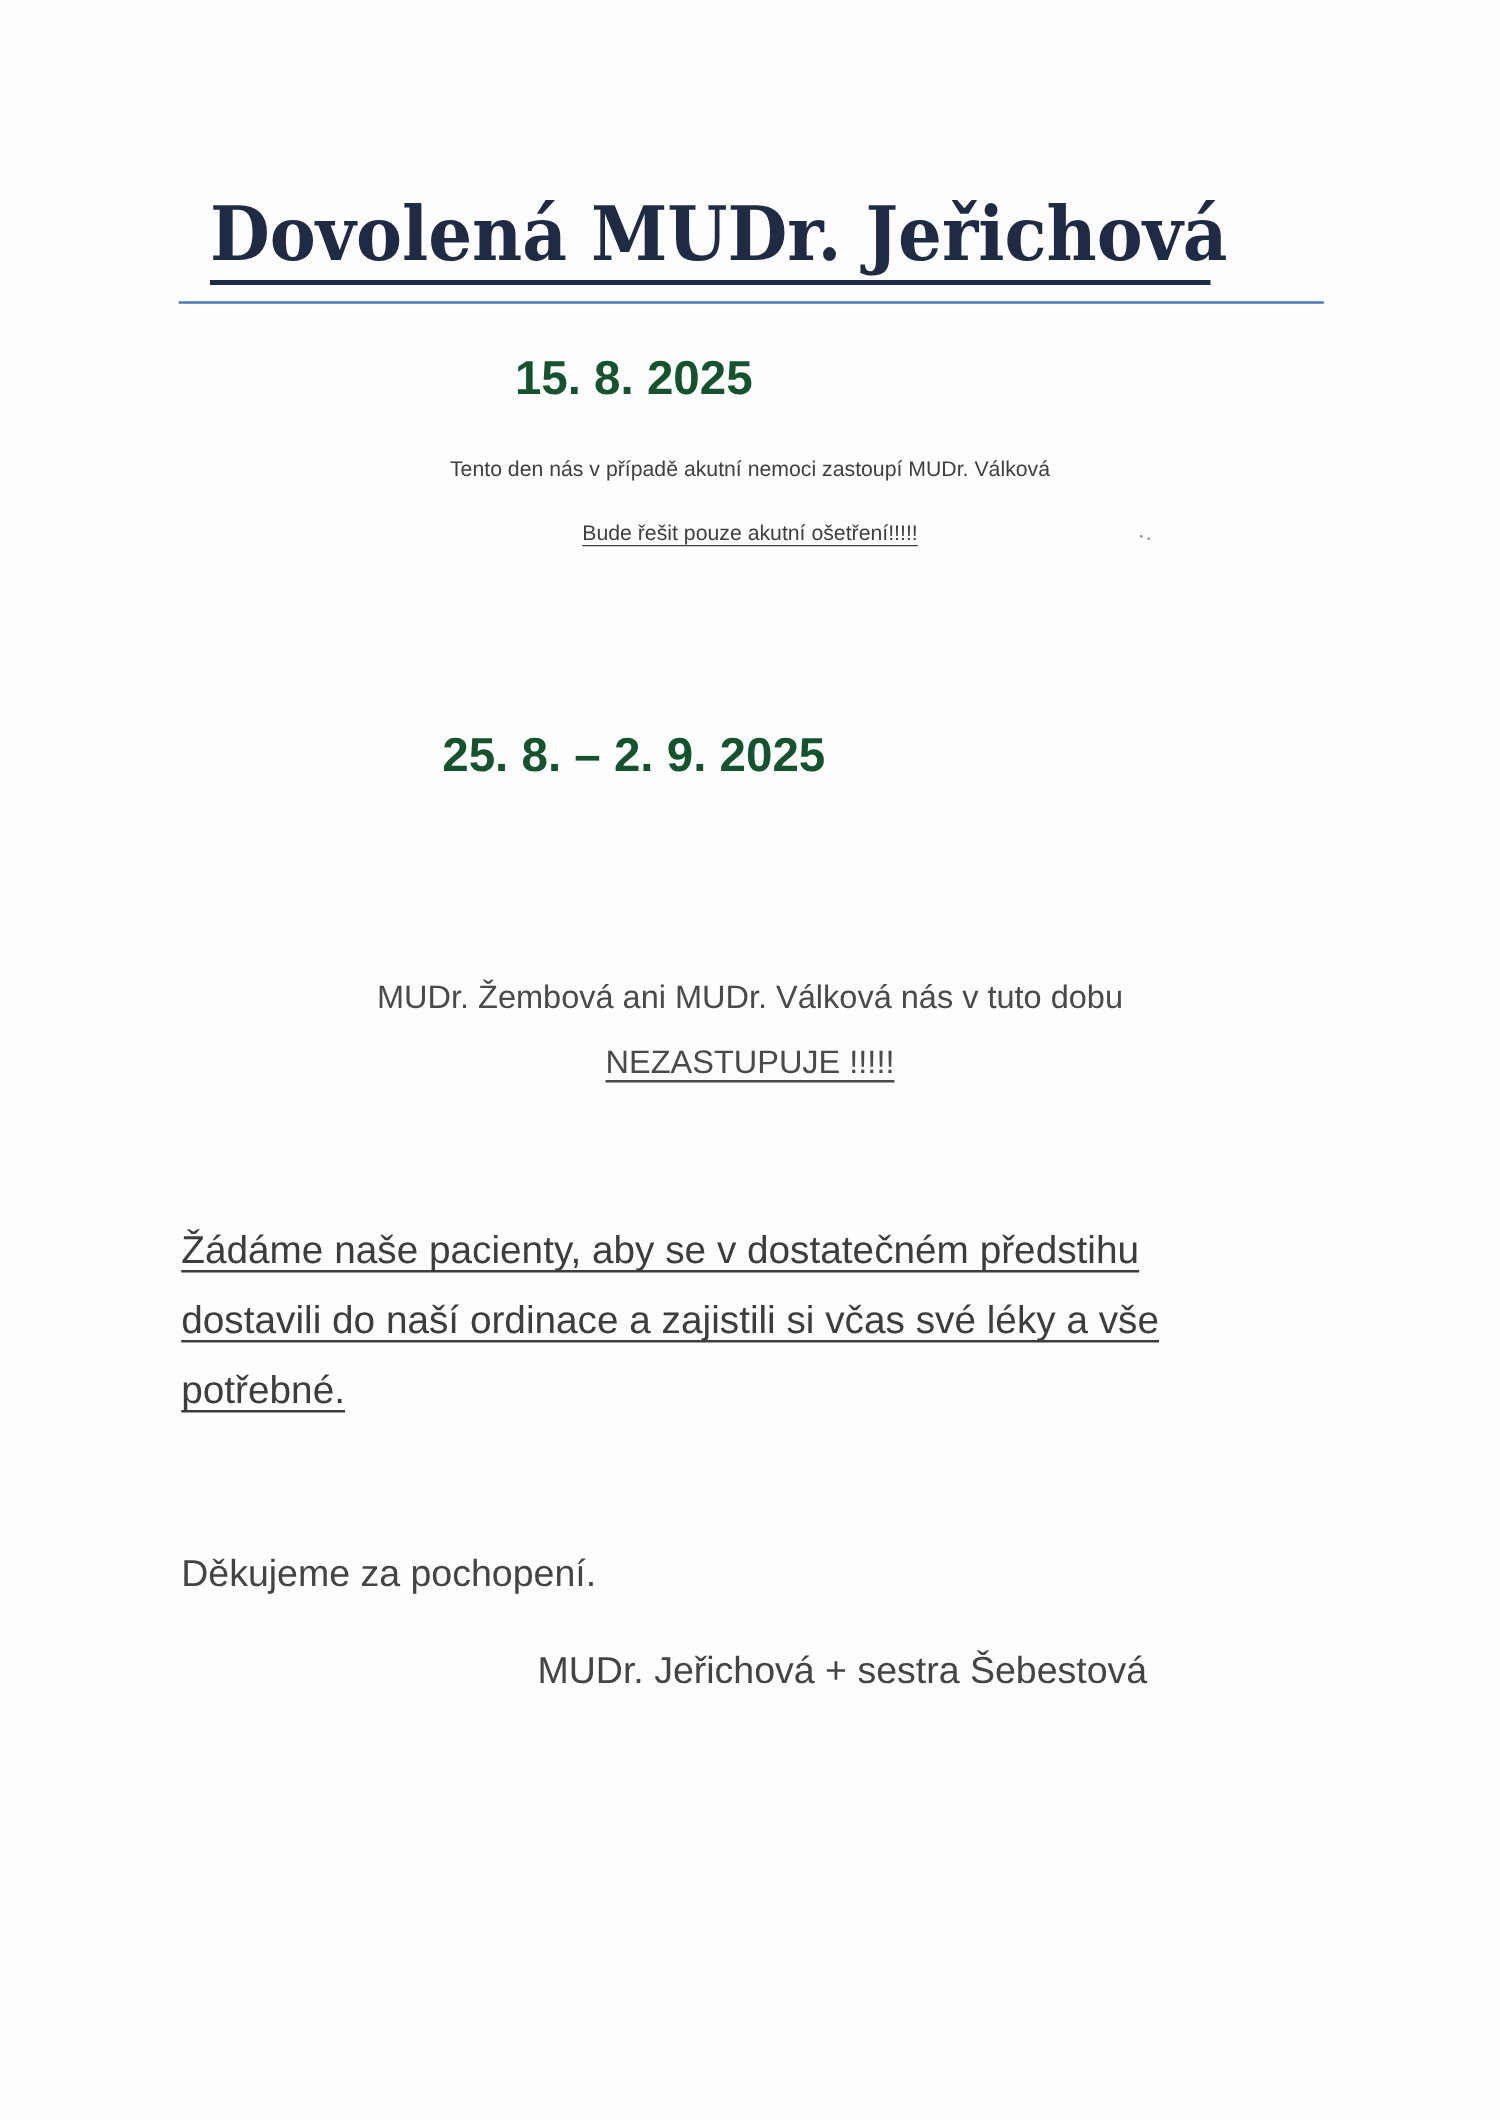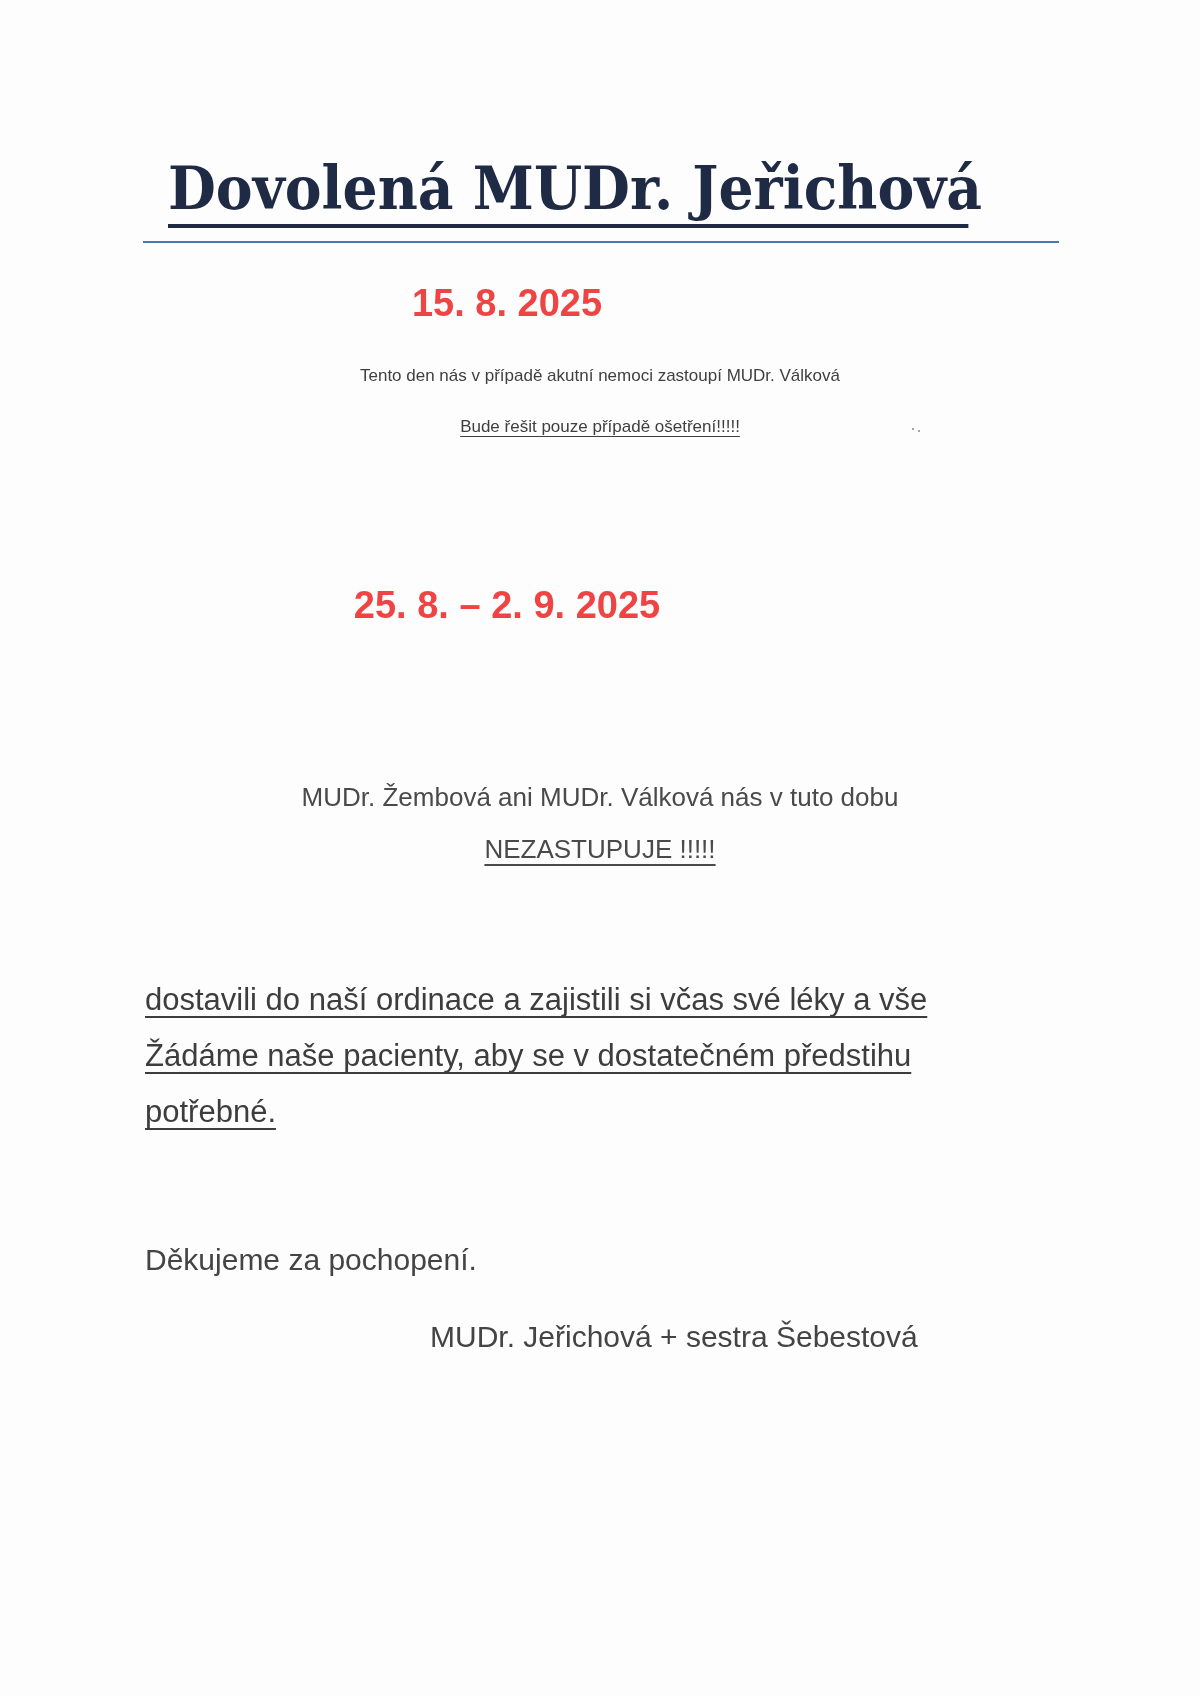--- a/index.html
+++ b/index.html
@@ -15,53 +15,53 @@
       font-family: "DejaVu Serif", "Liberation Serif", serif;
       font-weight: bold; font-size: 60px; color: #1f2a44;
       letter-spacing: 0px; white-space: nowrap;
       transform: scaleX(0.92); transform-origin: left top;
       border-bottom: 4px solid #1f2a44; line-height: 72px; padding-bottom: 0px;
     }
     .rule {
       left: 143px; top: 241px; width: 916px; height: 2px; background: #4a78b3;
     }
     .date {
-      color: #ef4444; font-weight: bold; font-size: 38px;
+      color: #14532d; font-weight: bold; font-size: 38px;
       text-align: center; left: 0; width: 1014px;
     }
     .small { font-size: 17px; color: #3f3f3f; text-align: center; left: 0; width: 1200px; }
     .u { text-decoration: underline; text-underline-offset: 4px; }
     .body-text { font-size: 26px; color: #4a4a4a; line-height: 46px; }
     .big-u { font-size: 31px; color: #3d3d3d; line-height: 56px; text-decoration: underline; text-decoration-thickness: 2px; text-underline-offset: 6px; }
     .dot { width: 2px; height: 2px; background: #888; border-radius: 50%; }
   </style>
 </head>
 <body>
 
 <div class="abs title">Dovolená MUDr. Jeřichová</div>
 <div class="abs rule"></div>
 
 <div class="abs date" style="top:282px;">15. 8. 2025</div>
 <div class="abs small" style="top:366px;">Tento den nás v případě akutní nemoci zastoupí MUDr. Válková</div>
 <div class="abs small" style="top:417px;">
-  <span class="u">Bude řešit pouze případě ošetření!!!!!</span>
+  <span class="u">Bude řešit pouze akutní ošetření!!!!!</span>
 </div>
 <div class="abs dot" style="left:912px; top:428px;"></div>
 <div class="abs dot" style="left:918px; top:430px;"></div>
 
 <div class="abs date" style="top:584px;">25. 8. – 2. 9. 2025</div>
 
 <div class="abs body-text" style="left:145px; top:664px; width:920px;">
 </div>
 
 <div class="abs body-text" style="left:0; width:1200px; text-align:center; top:774px;">MUDr. Žembová ani MUDr. Válková nás v tuto dobu</div>
 <div class="abs body-text" style="left:0; width:1200px; text-align:center; top:826px; font-size:26px;">
   <span class="u" style="text-decoration-thickness:2px; text-underline-offset:6px;">NEZASTUPUJE !!!!!</span>
 </div>
 
 <div class="abs" style="left:145px; top:972px; width:940px;">
+  <div class="big-u">Žádáme naše pacienty, aby se v dostatečném předstihu</div>
   <div class="big-u">dostavili do naší ordinace a zajistili si včas své léky a vše</div>
-  <div class="big-u">Žádáme naše pacienty, aby se v dostatečném předstihu</div>
   <div class="big-u">potřebné.</div>
 </div>
 
 <div class="abs" style="left:145px; top:1243px; font-size:30px; color:#444;">Děkujeme za pochopení.</div>
 <div class="abs" style="left:430px; top:1320px; font-size:30px; color:#444;text-align:center;">MUDr. Jeřichová + sestra Šebestová</div>
 
 </body></html>

